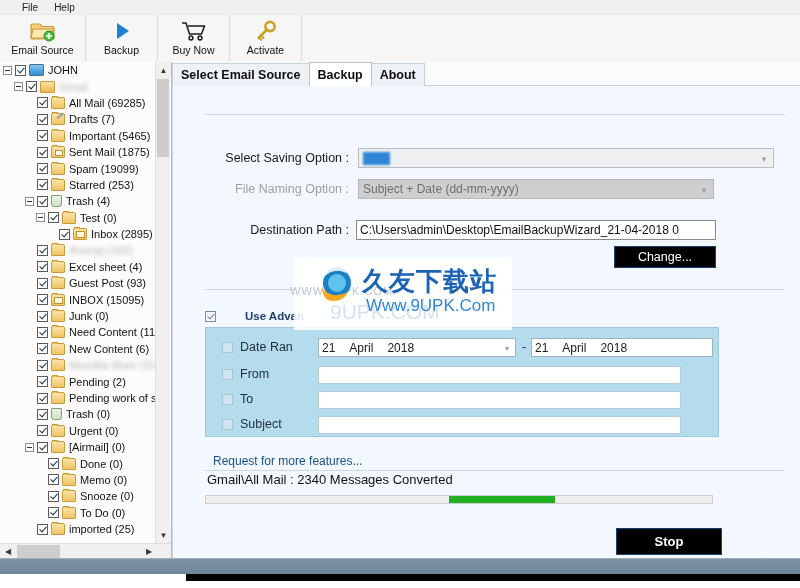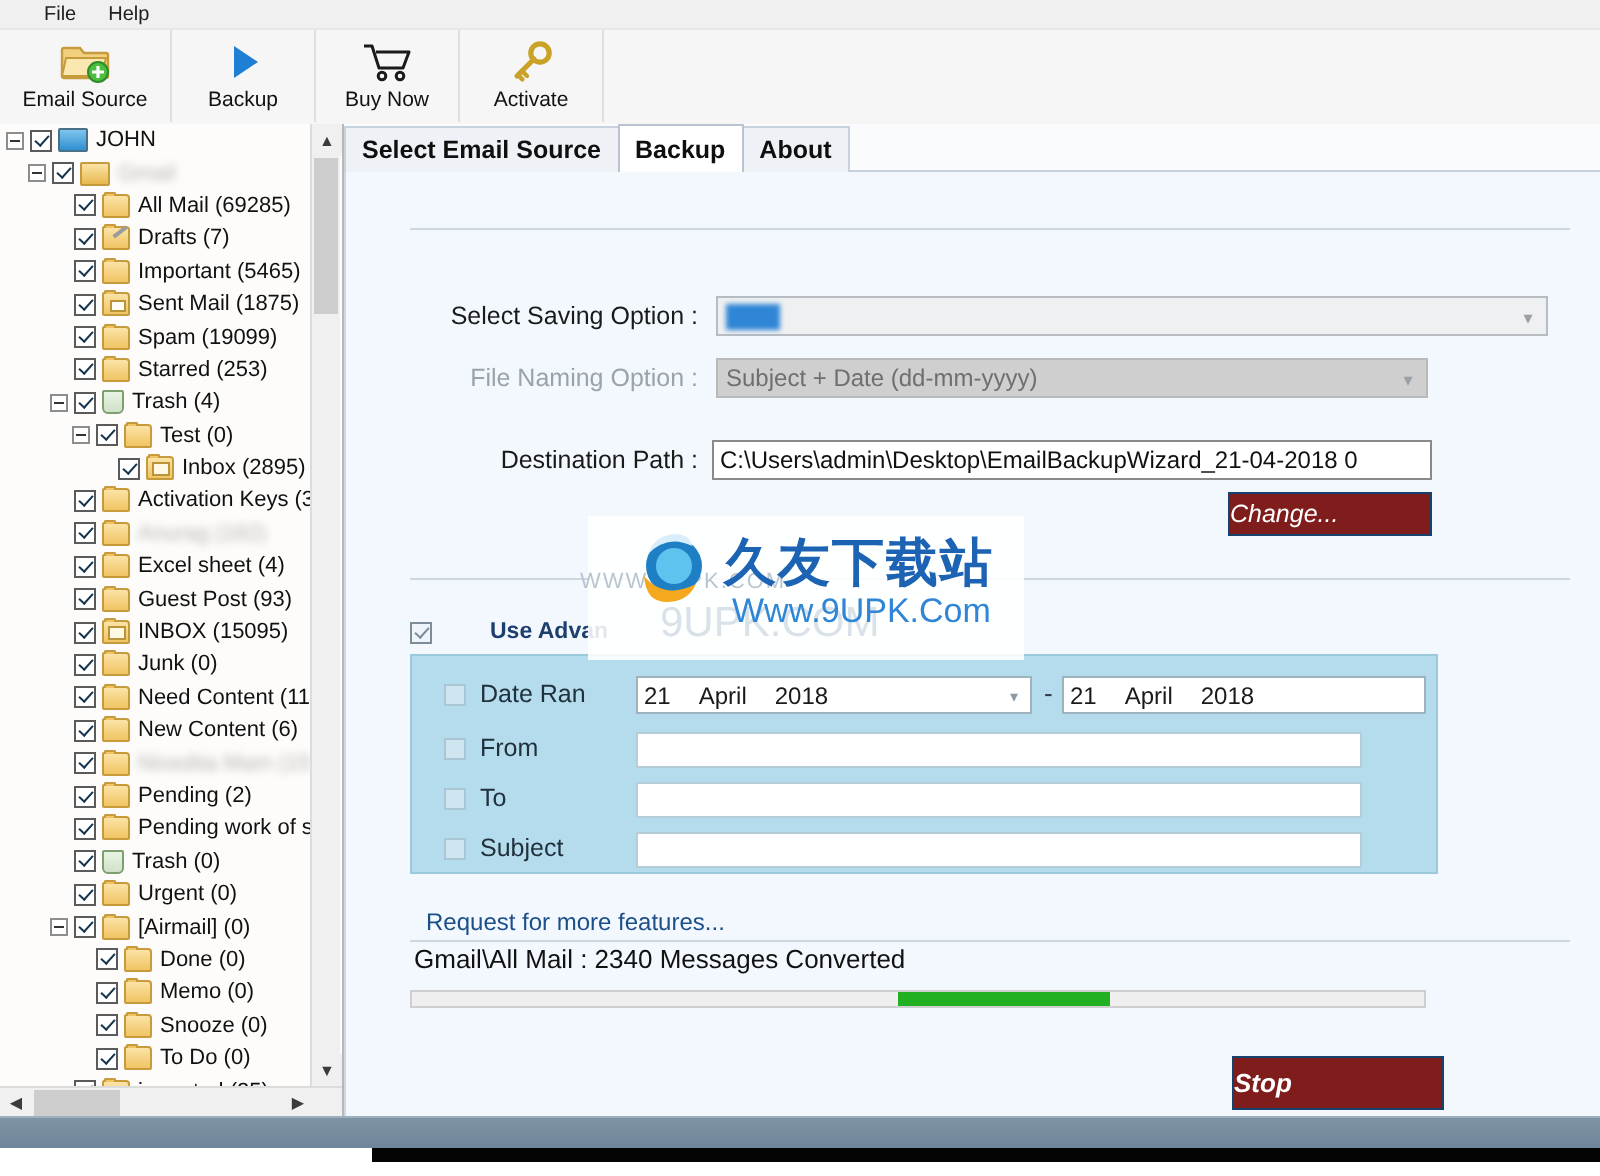--- a/index.html
+++ b/index.html
@@ -285,28 +285,27 @@
     border: 1px solid #8a8a8a;
     box-sizing: border-box;
     display: flex; align-items: center;
     font-size: 12px; color: #111;
     padding-left: 3px;
     white-space: nowrap; overflow: hidden;
   }
 
   .bluebtn {
     position: absolute;
-    background: #7f1d1d;
+    background: #000000;
     border: 1px solid #15416e;
     color: #ffffff;
     font-size: 12.5px;
-    display: flex; align-items: center; 
+    display: flex; align-items: center; justify-content: center;
     cursor: default;
     box-sizing: border-box;
-    font-style: italic;
   }
   .bluebtn.stop { font-weight: bold; font-size: 13px; }
 
   
   .advchk {
     position: absolute;
     display: flex; align-items: center;
   }
   .advchk .box {
     width: 11px; height: 11px;
@@ -578,27 +577,20 @@
           <span class="cb checked"></span>
           <span class="ico folder"></span>
           <span class="tlabel">Test (0)</span>
         </div>
         <div class="tnode">
           <span style="width: 47px; flex: 0 0 auto;"></span>
           <span class="expander none"></span>
           <span class="cb checked"></span>
           <span class="ico folder mail"></span>
           <span class="tlabel">Inbox (2895)</span>
-        </div>
-        <div class="tnode">
-          <span style="width: 25px; flex: 0 0 auto;"></span>
-          <span class="expander none"></span>
-          <span class="cb checked"></span>
-          <span class="ico folder"></span>
-          <span class="tlabel">Activation Keys (3</span>
         </div>
         <div class="tnode">
           <span style="width: 25px; flex: 0 0 auto;"></span>
           <span class="expander none"></span>
           <span class="cb checked"></span>
           <span class="ico folder"></span>
           <span class="tlabel blur">Anurag (182)</span>
         </div>
         <div class="tnode">
           <span style="width: 25px; flex: 0 0 auto;"></span>

